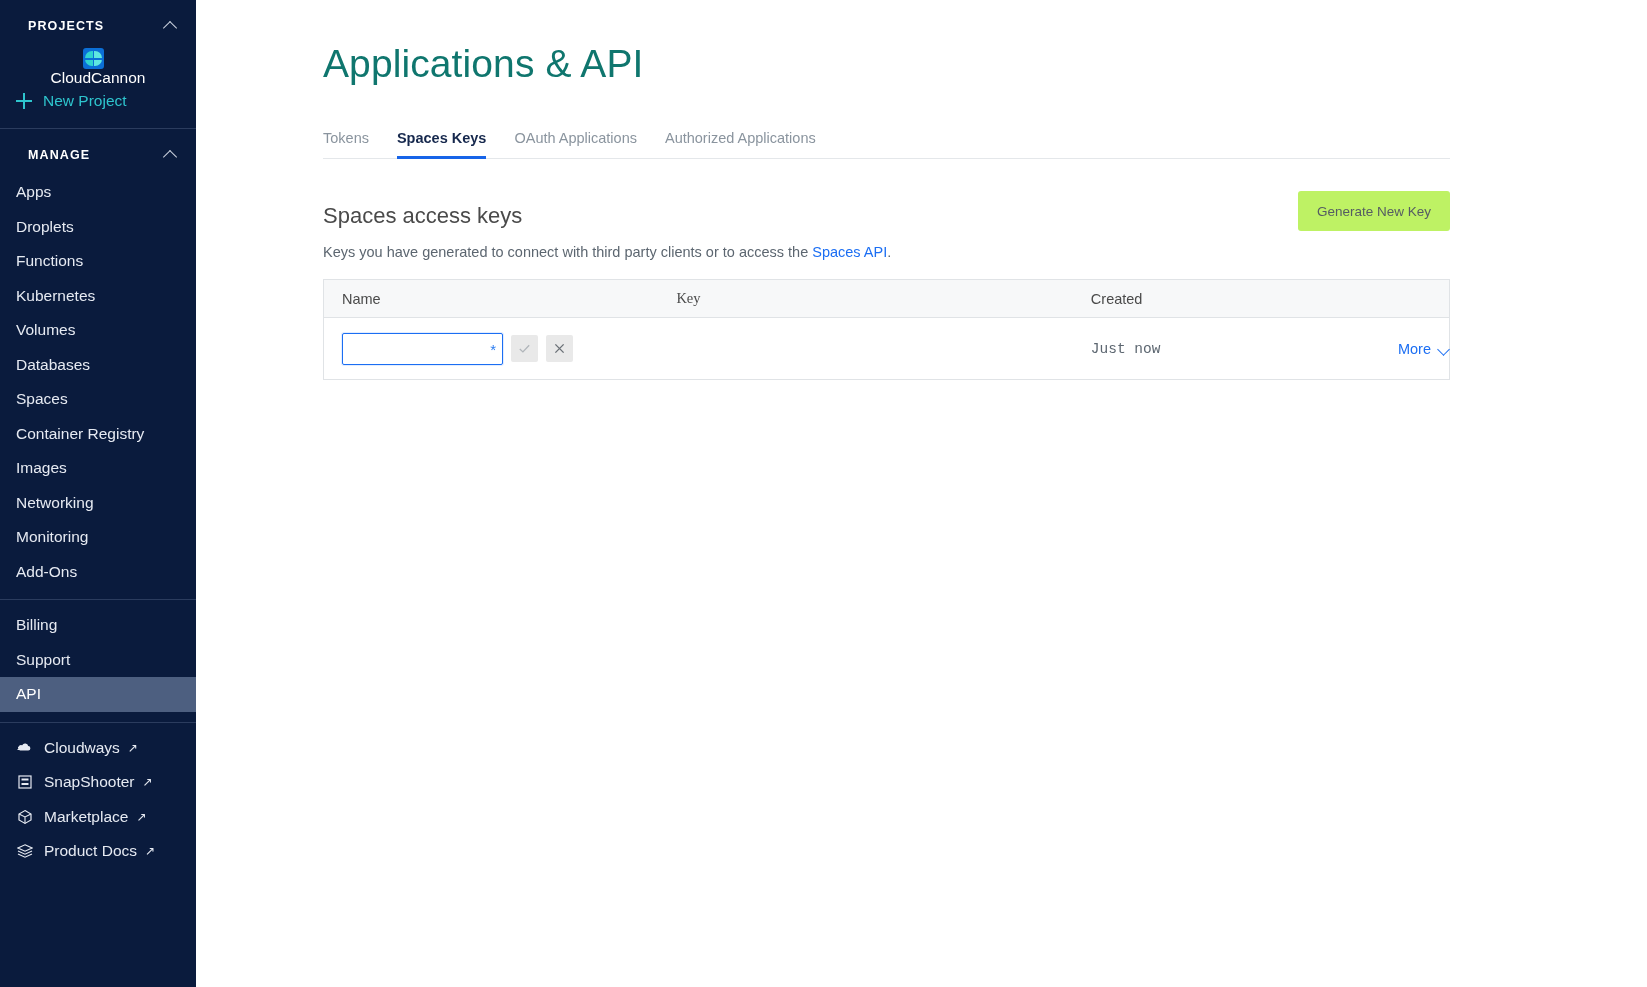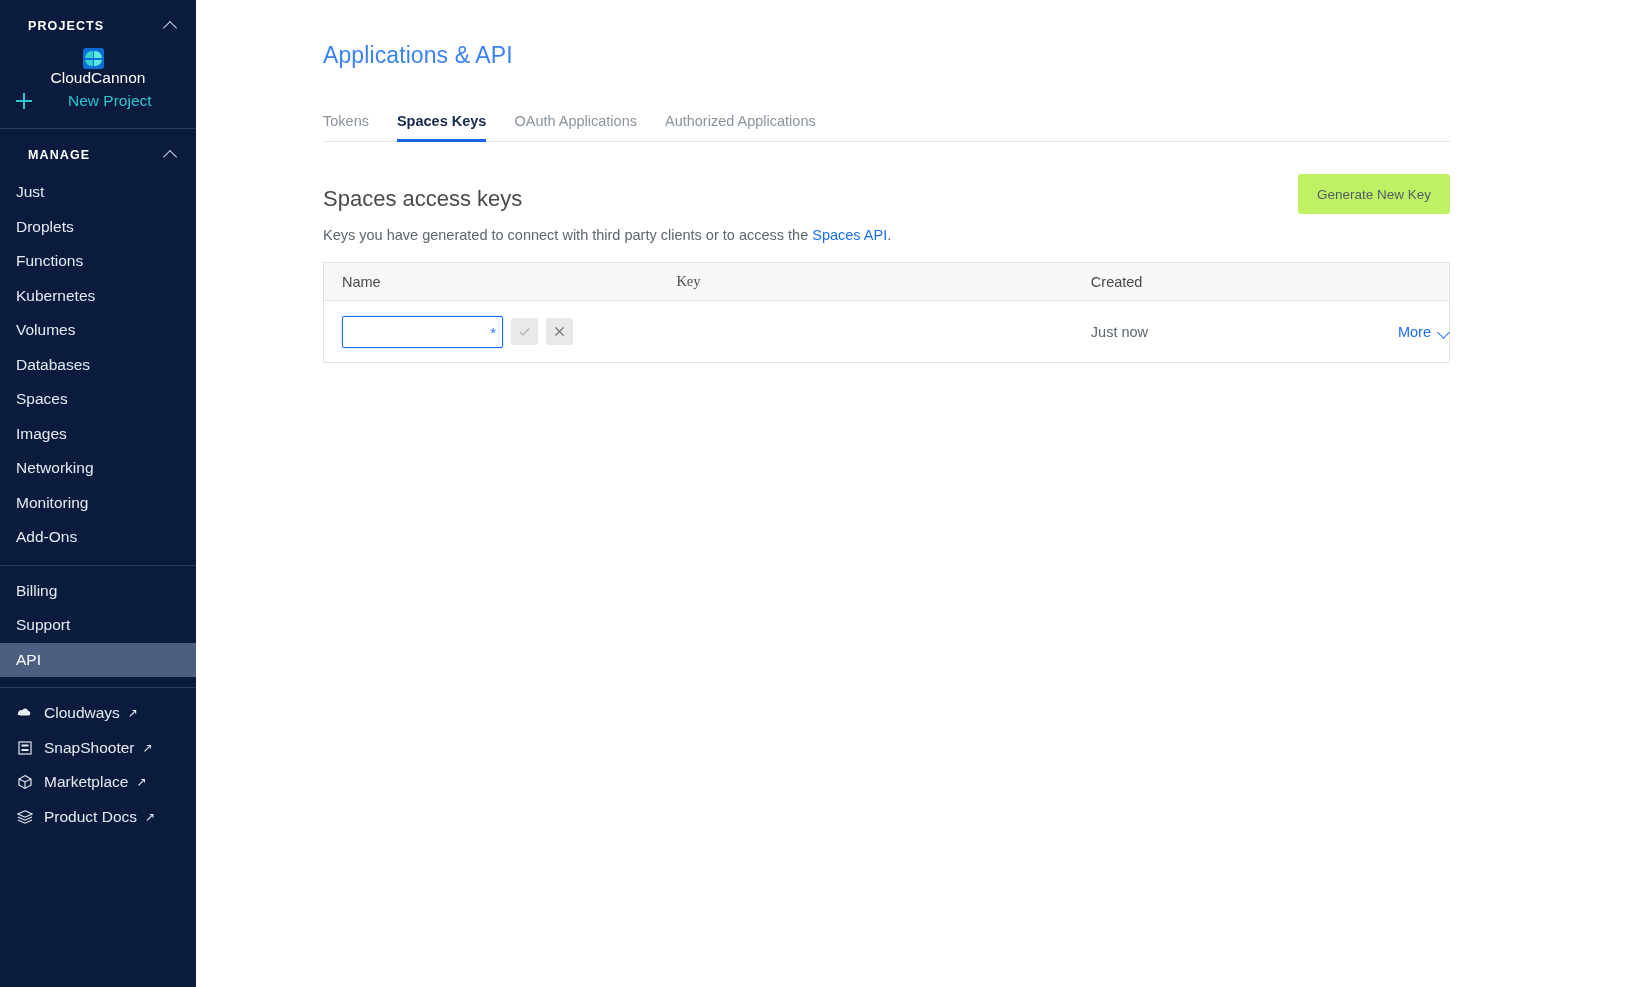--- a/index.html
+++ b/index.html
@@ -83,21 +83,20 @@
   }
   .proj-name { font-size: 15.5px; color: #ffffff; }
 
   .newproj {
     display: flex; align-items: center;
     height: 34px;
     padding: 0 16px;
     color: #2ec5ce;
     font-size: 15.5px;
     cursor: pointer;
-    gap: 25px;
   }
   .newproj .plus {
     width: 16px; flex: 0 0 16px;
     margin-right: 11px;
     position: relative; height: 16px;
   }
   .newproj .plus::before, .newproj .plus::after {
     content:""; position:absolute; background:#2ec5ce;
   }
   .newproj .plus::before { left:0; right:0; top:7px; height:1.8px; }
@@ -131,23 +130,23 @@
 
   
   .main {
     flex: 1 1 auto;
     background: #ffffff;
     padding: 0;
     position: relative;
   }
   .content { padding: 0 0 0 127px; }
   .page-title {
-    font-size: 23px;
+    font-size: 39px;
     font-weight: 300;
-    color: #3b82f6;
+    color: #0f766e;
     margin: 42px 0 14px 0;
     letter-spacing: .1px;
   }
   .tabs {
     margin-top: 37px;
     display: flex;
     align-items: flex-end;
     border-bottom: 1px solid #e4e7ea;
     width: 1127px;
     height: 36px;
@@ -225,21 +224,21 @@
   th.col-created { width: 300px; }
   th.col-actions { width: 77px; }
   table.keys tbody td {
     padding: 0 0 0 18px;
     height: 62px;
     vertical-align: middle;
     font-size: 14.5px;
     color: #5c6670;
     background: #fff;
   }
-  td.created-cell { color: #5c6670; }
+  td.created-cell { color: #5c6670; font-family: Liberation Mono, monospace; }
   td.actions-cell { text-align: right; padding-right: 20px; }
 
   .name-editor { display: flex; align-items: center; }
   .input-wrap { position: relative; }
   .name-input {
     width: 161px;
     height: 32px;
     border: 1px solid #1b6ef3;
     border-radius: 2px;
     outline: none;
@@ -324,39 +323,42 @@
 
     <div class="divider"></div>
 
     <div class="side-section-head">
       <span class="title">MANAGE</span>
       <span class="chev"></span>
     </div>
 
     <div class="nav-list" id="manage-list">
         <div class="nav-item">
-          <span>Just</span>
+          <span>Apps</span>
         </div>
         <div class="nav-item">
           <span>Droplets</span>
         </div>
         <div class="nav-item">
           <span>Functions</span>
         </div>
         <div class="nav-item">
           <span>Kubernetes</span>
         </div>
         <div class="nav-item">
           <span>Volumes</span>
         </div>
         <div class="nav-item">
           <span>Databases</span>
         </div>
         <div class="nav-item">
           <span>Spaces</span>
+        </div>
+        <div class="nav-item">
+          <span>Container Registry</span>
         </div>
         <div class="nav-item">
           <span>Images</span>
         </div>
         <div class="nav-item">
           <span>Networking</span>
         </div>
         <div class="nav-item">
           <span>Monitoring</span>
         </div>

